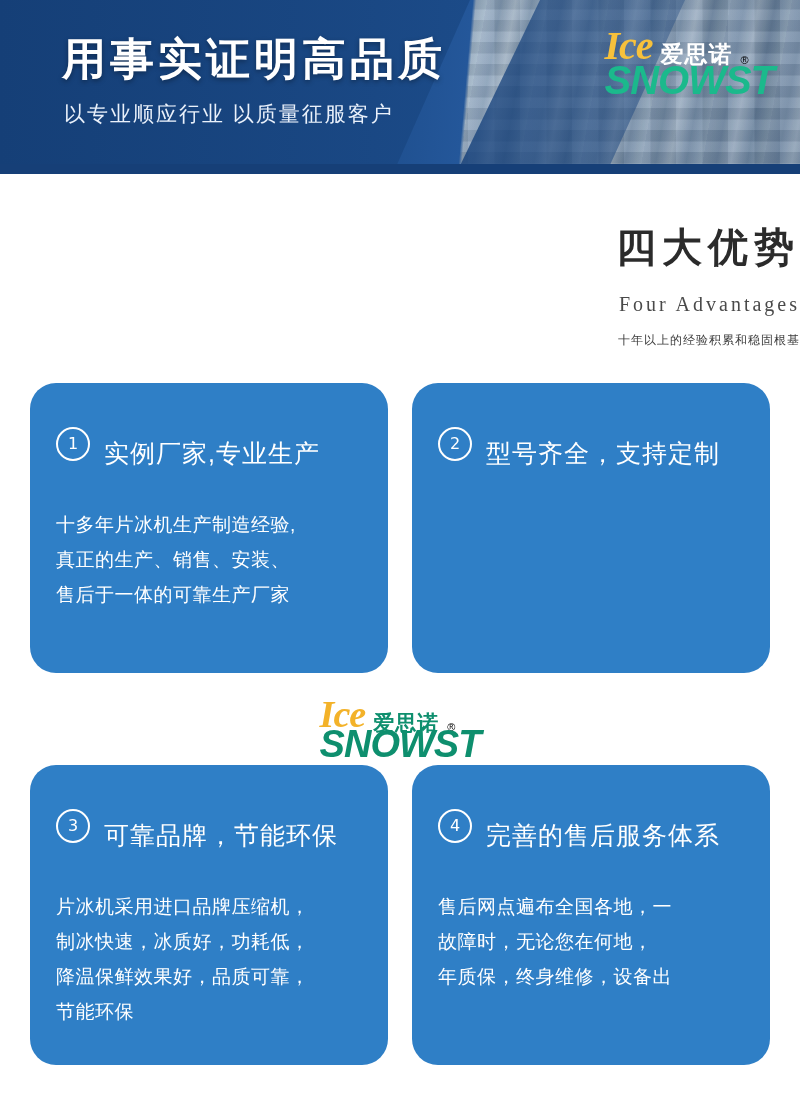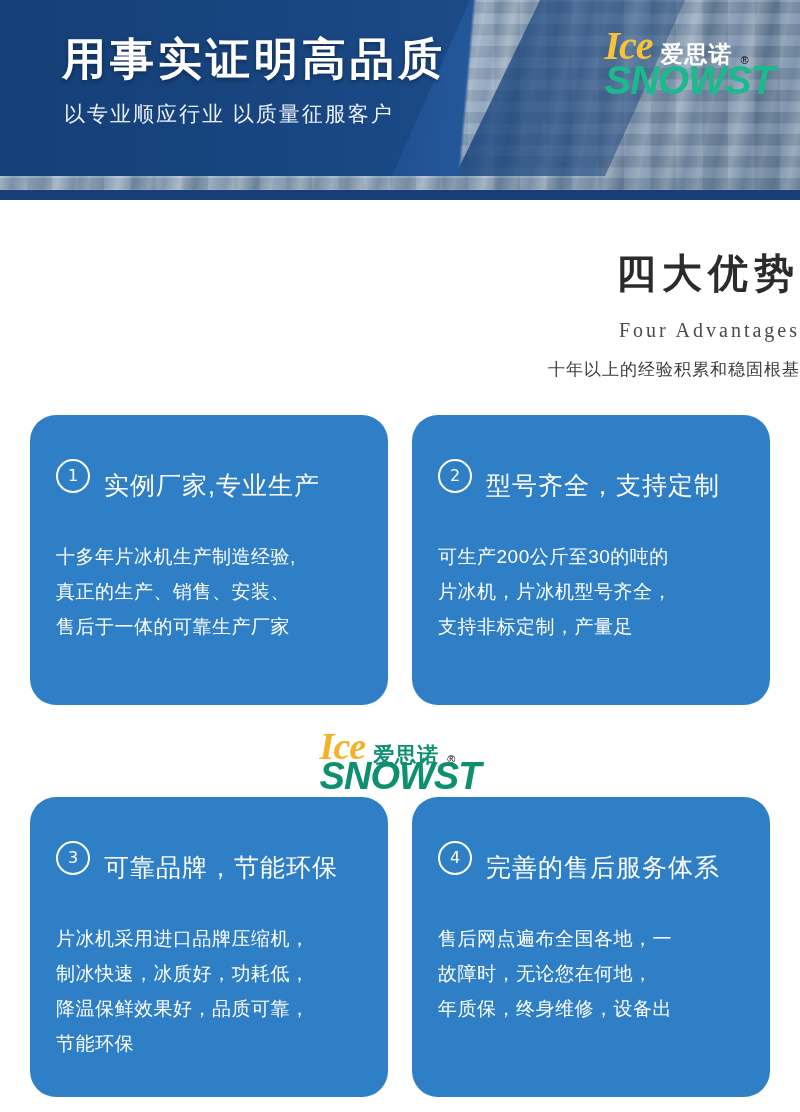--- a/index.html
+++ b/index.html
@@ -12,21 +12,21 @@
     background: #ffffff;
     font-family: "Liberation Sans", "DejaVu Sans", sans-serif;
     overflow: hidden;
     position: relative;
   }
 
   
   .banner {
     position: relative;
     width: 800px;
-    height: 200px;
+    height: 174px;
     overflow: hidden;
     background: #123a6b;
   }
   
   .banner-photo {
     position: absolute;
     inset: 0;
     background:
       linear-gradient(115deg, rgba(18,58,107,0.0) 0%, rgba(18,58,107,0.0) 55%, rgba(12,40,78,0.25) 100%),
       repeating-linear-gradient(100deg, #9fb3c8 0px, #8ba2ba 14px, #b9c9d8 28px, #7f97b0 44px, #a8bccd 60px),
@@ -148,21 +148,21 @@
     letter-spacing: 6px;
   }
   .sec-title-en {
     font-family: "Liberation Serif", "DejaVu Serif", serif;
     font-size: 20px;
     color: #4a4a4a;
     letter-spacing: 3px;
     margin-top: 18px;
   }
   .sec-desc {
-    font-size: 17px;
+    font-size: 12px;
     color: #3b3b3b;
     letter-spacing: 1px;
     margin-top: 16px;
   }
 
   
   .grid {
     position: relative;
     margin: 34px auto 0 auto;
     width: 740px;
@@ -271,25 +271,20 @@
       <div>真正的生产、销售、安装、</div>
       <div>售后于一体的可靠生产厂家</div>
     </div>
   </div>
 
   <div class="card">
     <div class="card-head">
       <span class="num-badge">2</span>
       <span class="card-title">型号齐全，支持定制</span>
     </div>
-    <div class="card-body">
-      <div>可生产200公斤至30的吨的</div>
-      <div>片冰机，片冰机型号齐全，</div>
-      <div>支持非标定制，产量足</div>
-    </div>
   </div>
 
   <div class="card">
     <div class="card-head">
       <span class="num-badge">3</span>
       <span class="card-title">可靠品牌，节能环保</span>
     </div>
     <div class="card-body">
       <div>片冰机采用进口品牌压缩机，</div>
       <div>制冰快速，冰质好，功耗低，</div>

